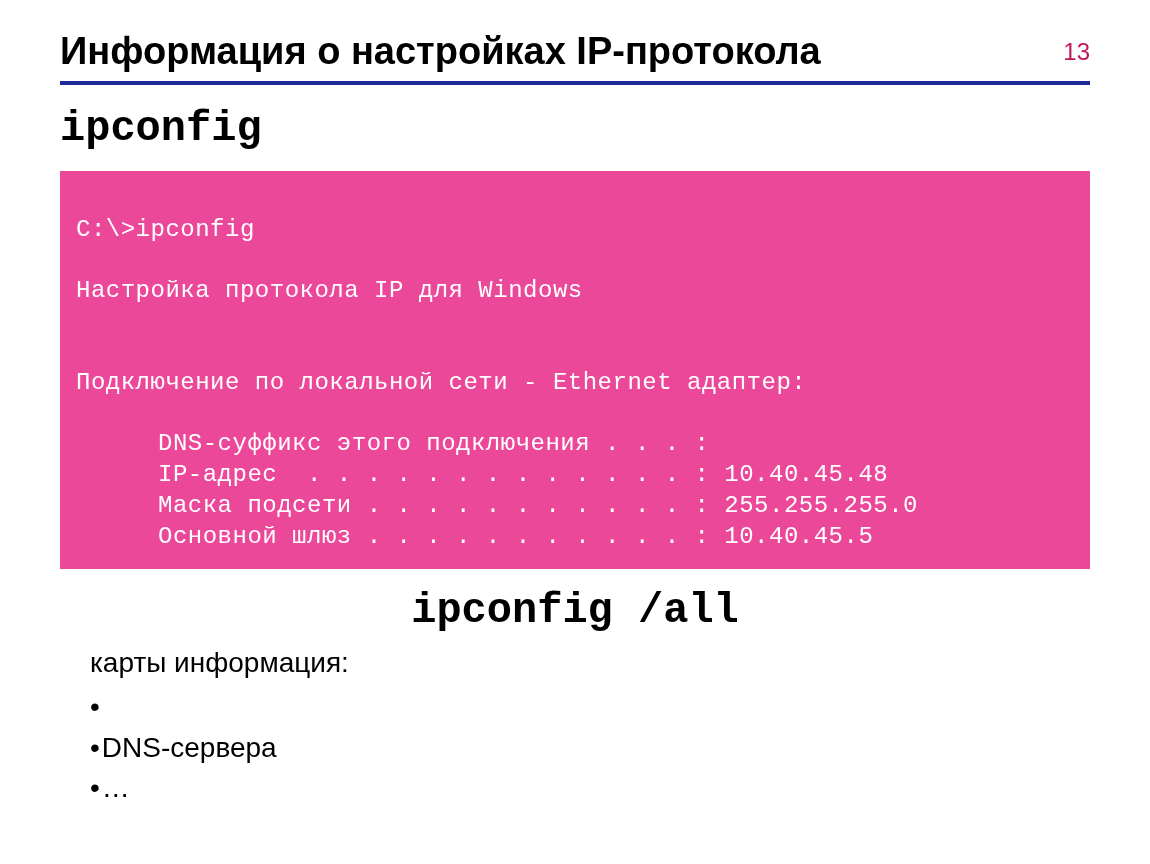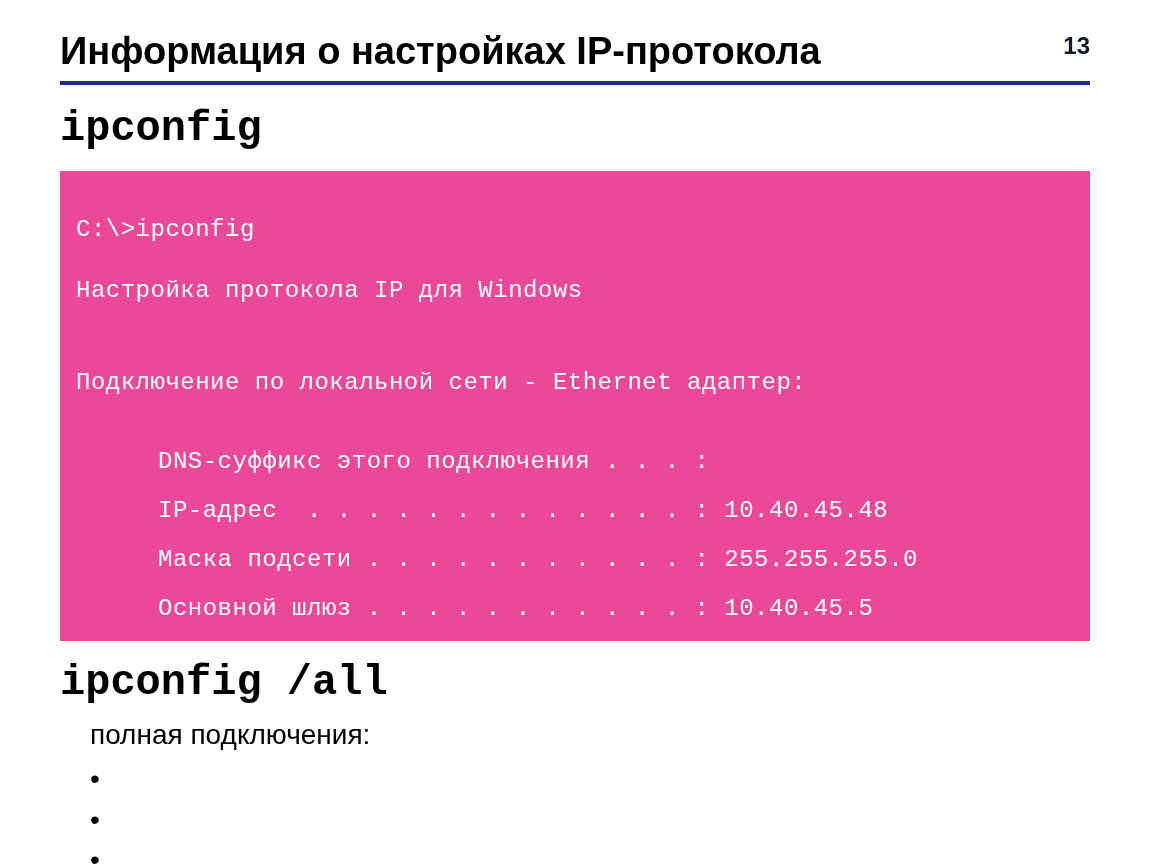--- a/index.html
+++ b/index.html
@@ -24,23 +24,23 @@
       margin-bottom: 20px;
       gap: 29px;
     }
     .slide-title {
       font-size: 38px;
       font-weight: bold;
       color: #000;
     }
     .page-number {
       font-size: 24px;
-      font-weight: bold;
-      color: #0f172a;
-      margin-top: 2px;
+      font-weight: normal;
+      color: #be185d;
+      margin-top: 8px;
     }
     .command-heading {
       font-family: "Courier New", monospace;
       font-size: 42px;
       font-weight: bold;
       margin-top: 4px;
       margin-bottom: 18px;
     }
     .terminal {
       background: #ec4899;
@@ -56,28 +56,28 @@
     .terminal-line {
       display: block;
     }
     .terminal-blank {
       display: block;
       height: 30px;
     }
     .indent {
       padding-left: 82px;
       display: block;
-      margin-top: 18px;
     }
     .command-heading-2 {
       font-family: "Courier New", monospace;
       font-size: 42px;
       font-weight: bold;
       margin-top: 4px;
       margin-bottom: 8px;
+      text-align: center;
     }
     .info-list {
       padding-left: 30px;
       font-size: 28px;
       line-height: 1.45;
     }
     .info-intro {
       font-size: 28px;
       margin-bottom: 4px;
     }
@@ -97,24 +97,25 @@
 </div>
 
 <div class="command-heading">ipconfig</div>
 
 <div class="terminal">
 <span class="terminal-line">C:\&gt;ipconfig</span><span class="terminal-blank"></span><span class="terminal-line">Настройка протокола IP для Windows</span><span class="terminal-blank"></span><span class="terminal-blank"></span><span class="terminal-line">Подключение по локальной сети - Ethernet адаптер:</span><span class="terminal-blank"></span><span class="terminal-line indent">DNS-суффикс этого подключения . . . :</span><span class="terminal-line indent">IP-адрес  . . . . . . . . . . . . . : 10.40.45.48</span><span class="terminal-line indent">Маска подсети . . . . . . . . . . . : 255.255.255.0</span><span class="terminal-line indent">Основной шлюз . . . . . . . . . . . : 10.40.45.5</span></div>
 
 <div class="command-heading-2">ipconfig /all</div>
 
 <div class="info-list">
-  <div class="info-intro">полная подключения:</div>
+  <div class="info-intro">карты информация:</div>
   <div class="bullet-item">
     <span class="bullet-dot">•</span>
   </div>
   <div class="bullet-item">
     <span class="bullet-dot">•</span>
+    <span>DNS-сервера</span>
   </div>
   <div class="bullet-item">
     <span class="bullet-dot">•</span>
     <span>…</span>
   </div>
 </div>
 
 </body></html>

